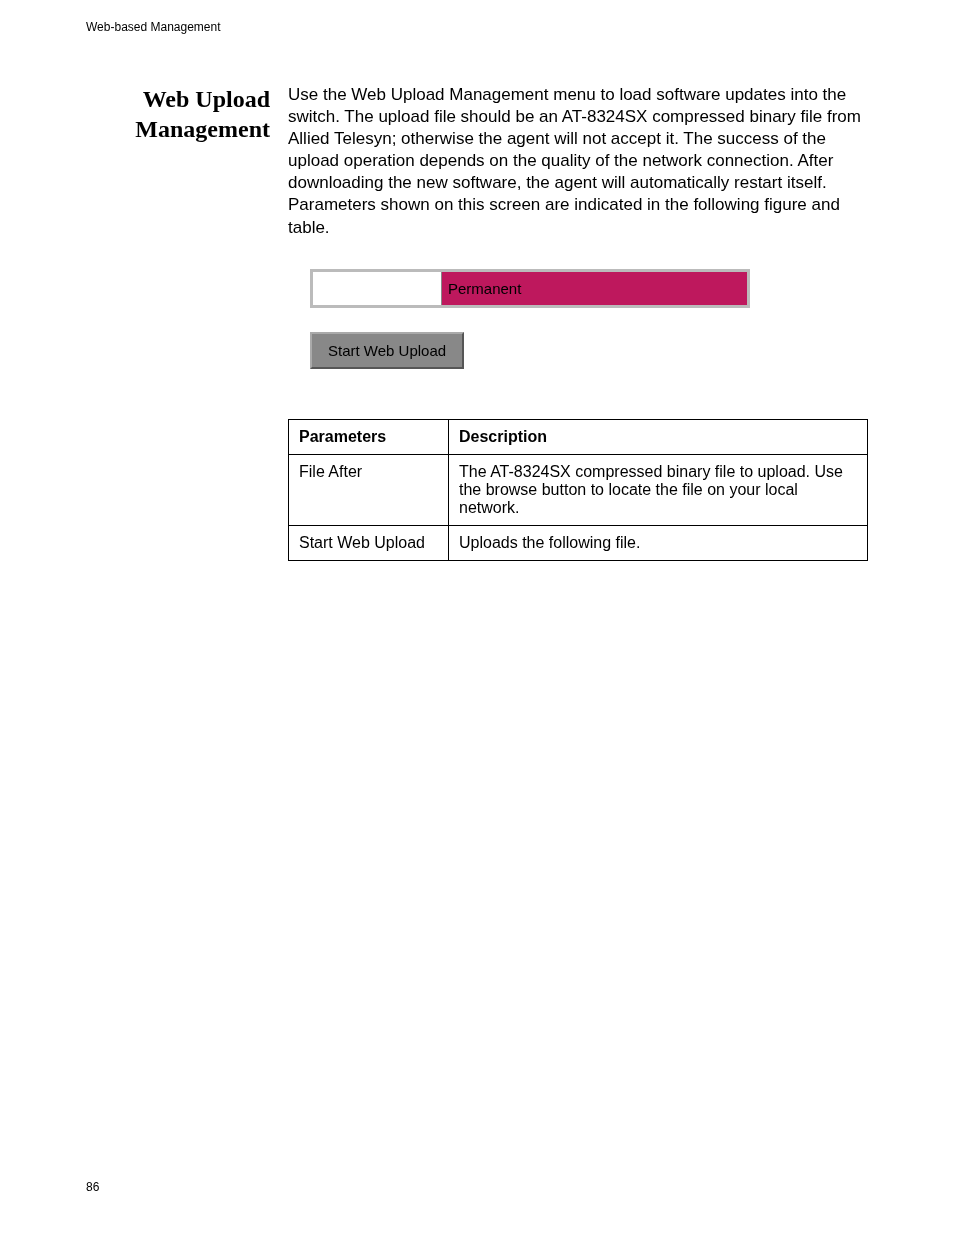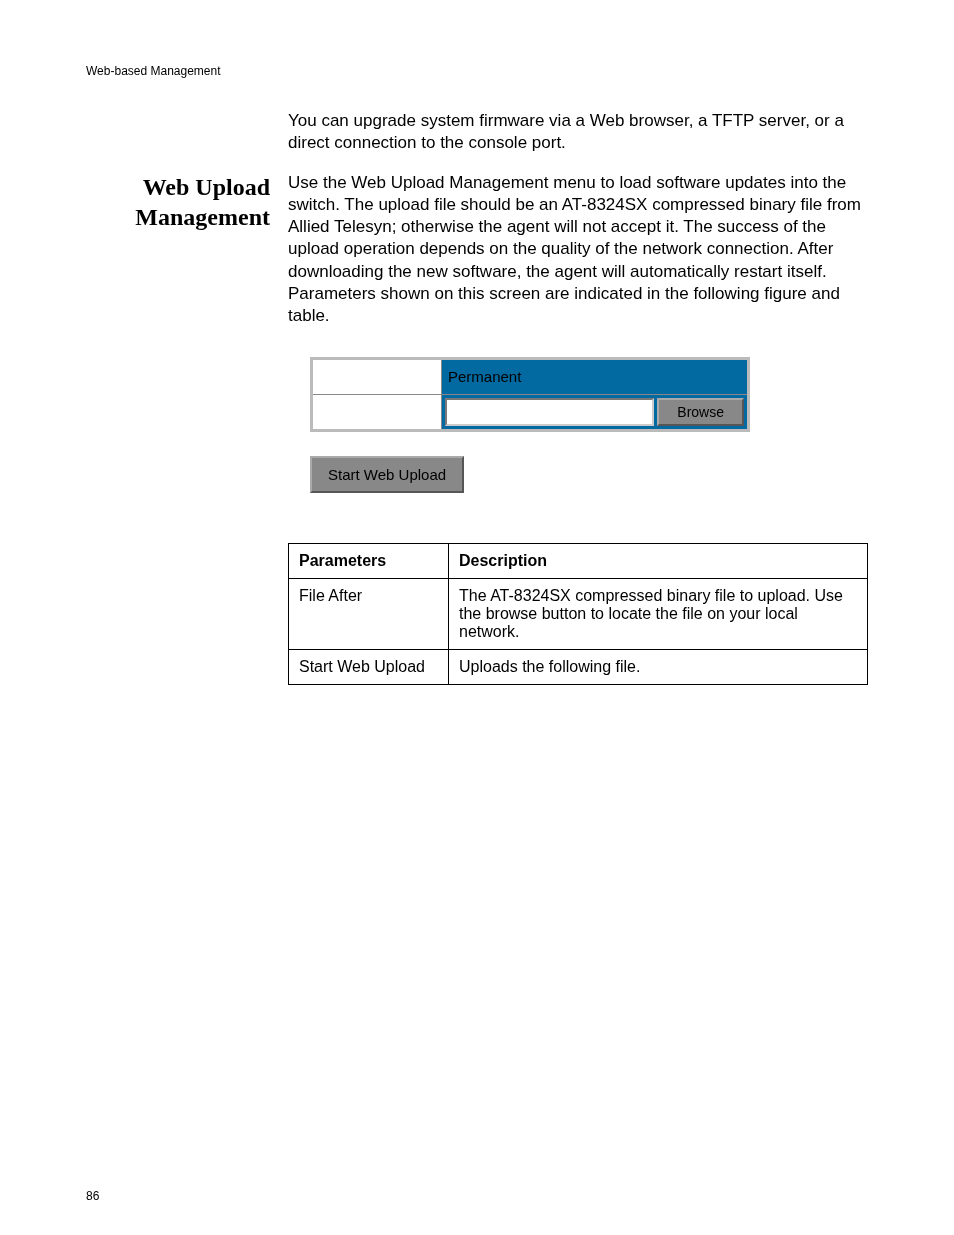--- a/index.html
+++ b/index.html
@@ -9,21 +9,21 @@
     }
     body {
       width: 954px;
       height: 1235px;
       background: white;
       font-family: "Myriad Pro", "Segoe UI", Arial, sans-serif;
       color: #000;
       position: relative;
     }
     .page {
-      padding: 64px 86px 0 86px;
+      padding: 20px 86px 0 86px;
     }
     .header-label {
       font-size: 12px;
       color: #000;
       margin-bottom: 32px;
     }
     .section-title {
       font-family: "Minion Pro", "Times New Roman", serif;
       font-size: 26px;
       font-weight: bold;
@@ -67,21 +67,21 @@
       background: #fff;
       height: 36px;
       padding: 0 6px;
       font-size: 15px;
     }
     .ui-table td.label-cell {
       width: 130px;
       background: #fff;
     }
     .ui-table td.value-cell {
-      background: #0369a1;
+      background: #be185d;
     }
     .file-row td {
       padding: 3px;
     }
     .file-input-wrap {
       display: flex;
       gap: 3px;
       align-items: stretch;
     }
     .file-text-input {
@@ -123,61 +123,51 @@
     }
     .param-table th {
       font-weight: bold;
     }
     .param-table th:first-child,
     .param-table td:first-child {
       width: 160px;
     }
     .page-number {
       position: absolute;
-      bottom: 32px;
+      bottom: 41px;
       left: 86px;
       font-size: 12px;
     }
   </style>
 </head>
 <body>
 
 <div class="page">
   <div class="header-label">Web-based Management</div>
 
 
   <div class="content-row">
     <div class="side-heading"></div>
-    <div class="body-text">You can upgrade system firmware via a Web browser, a TFTP server, or a direct connection to the console port.</div>
   </div>
 
   <div class="content-row">
     <div class="side-heading">
       <span>Web Upload</span><br>
       <span>Management</span>
     </div>
     <div class="body-text">Use the Web Upload Management menu to load software updates into the switch. The upload file should be an AT-8324SX compressed binary file from Allied Telesyn; otherwise the agent will not accept it. The success of the upload operation depends on the quality of the network connection. After downloading the new software, the agent will automatically restart itself. Parameters shown on this screen are indicated in the following figure and table.</div>
   </div>
 
   <div class="indented-block">
     <div class="ui-panel">
       <table class="ui-table">
         <tbody>
             <tr>
           <td class="label-cell"></td>
           <td class="value-cell">Permanent</td>
-        </tr>
-        <tr class="file-row">
-          <td class="label-cell"></td>
-          <td class="value-cell">
-            <div class="file-input-wrap">
-              <input type="text" class="file-text-input" style="">
-              <button class="browse-button">Browse</button>
-            </div>
-          </td>
         </tr>
       </tbody>
         </table>
     </div>
     <button class="start-upload-button">Start Web Upload</button>
 
     <table class="param-table">
       <thead>
         <tr>
           <th>Parameters</th>

